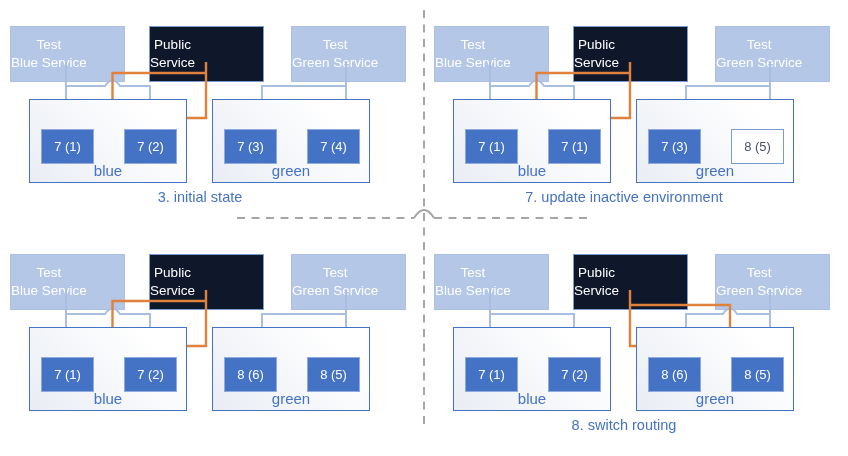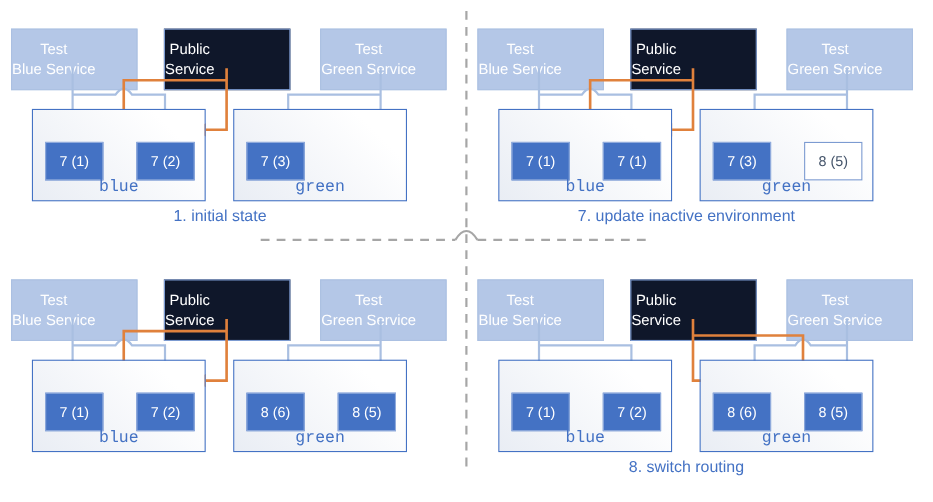--- a/index.html
+++ b/index.html
@@ -14,21 +14,21 @@
   .svc.light{background:#B4C7E7;border:1px solid #ABC0E2;}
   .svc.mid{background:#0f172a;border:1px solid #7C9BD1;}
   .svc.s-left{left:10px}.svc.s-mid{left:149px}.svc.s-right{left:291px}
 
   .env{position:absolute;top:99px;width:158px;height:84px;
        border:1.3px solid #4472C4;
        background:linear-gradient(225deg,#ffffff 20%,#e9edf4 100%);
        box-sizing:border-box;}
   .env.e-blue{left:29px}.env.e-green{left:212px}
   .env-label{position:absolute;left:0;right:0;bottom:3px;text-align:center;
-       color:#4472C4;font-size:15px;font-family:Liberation Mono, monospace;}
+       color:#4472C4;font-size:15px;}
   .node{position:absolute;top:15px;width:53px;height:35px;display:flex;
        align-items:center;justify-content:center;font-size:13px;color:#fff;
        background:#4472C4;border:1.5px solid #8FAADC;box-sizing:border-box;margin-top:14px;}
   .node.pos1{left:11px}.node.pos2{left:94px}
   .node.hollow{background:#fff;border:1.5px solid #7C9BD1;color:#44546A;}
 
   .caption{position:absolute;left:0;right:24px;top:189px;text-align:center;
        color:#4472C4;font-size:14.5px;}
 
   svg.arrows{position:absolute;left:0;top:0;pointer-events:none;}
@@ -68,23 +68,24 @@
         <polygon points="104,112 104,124 94,118"></polygon>
     </g>
   </svg>
   <div class="env e-blue">
     <div class="node pos1">7 (1)</div>
     <div class="node pos2">7 (2)</div>
     <div class="env-label">blue</div>
   </div>
   <div class="env e-green">
     <div class="node pos1">7 (3)</div>
-    <div class="env-label">green</div>
-  </div>
-  <div class="caption">1. initial state</div>
+    <div class="node pos2">7 (4)</div>
+    <div class="env-label">green</div>
+  </div>
+  <div class="caption">3. initial state</div>
 </div>
 
 <div class="panel p2">
   <div class="svc light s-left"><span>Test
 Blue Service</span></div>
   <div class="svc mid s-mid"><span>Public
 Service</span></div>
   <div class="svc light s-right"><span>Test
 Green Service</span></div>
   <svg class="arrows" width="424" height="228" viewBox="0 0 424 228">

